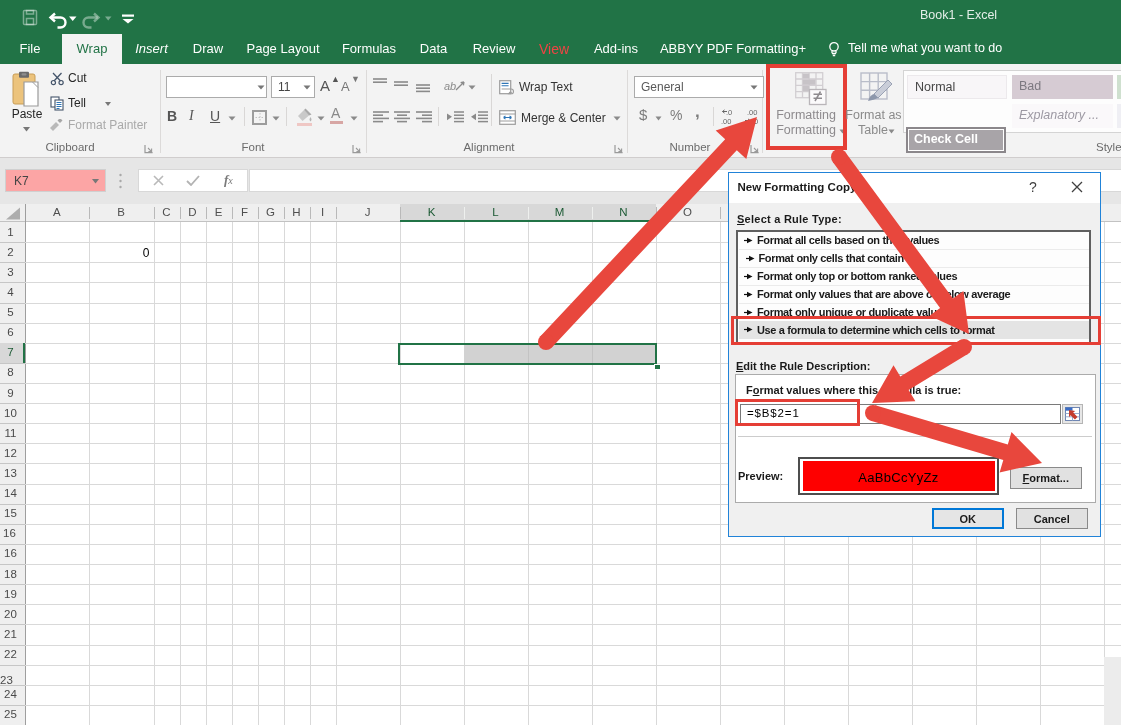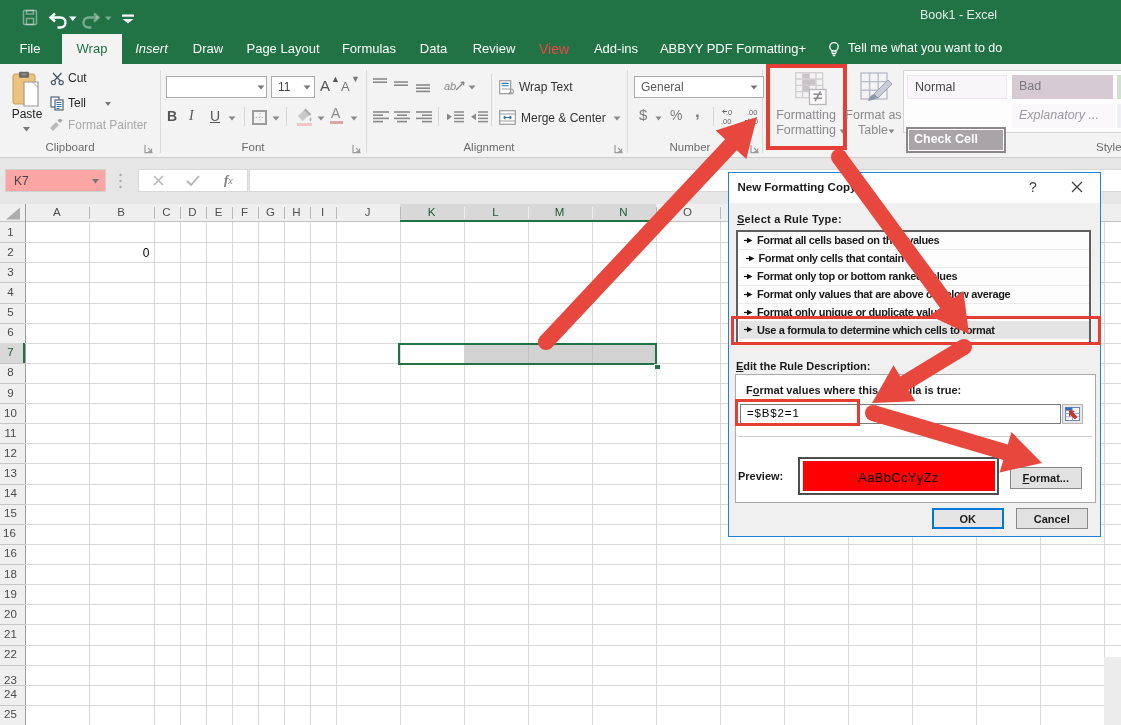--- a/index.html
+++ b/index.html
@@ -459,21 +459,21 @@
 <div class="a" style="left:0;top:624.4px;width:25px;height:1px;background:#c6c6c6;"></div>
 <div class="a" style="left:0;top:607.8px;width:21px;text-align:center;font-size:11.5px;color:#4a4a4a;">20</div>
 <div class="a" style="left:25px;top:644.5px;width:1096px;height:1px;background:#d9d9d9;"></div>
 <div class="a" style="left:0;top:644.5px;width:25px;height:1px;background:#c6c6c6;"></div>
 <div class="a" style="left:0;top:627.9px;width:21px;text-align:center;font-size:11.5px;color:#4a4a4a;">21</div>
 <div class="a" style="left:25px;top:664.6px;width:1096px;height:1px;background:#d9d9d9;"></div>
 <div class="a" style="left:0;top:664.6px;width:25px;height:1px;background:#c6c6c6;"></div>
 <div class="a" style="left:0;top:648.0px;width:21px;text-align:center;font-size:11.5px;color:#4a4a4a;">22</div>
 <div class="a" style="left:25px;top:684.8px;width:1096px;height:1px;background:#d9d9d9;"></div>
 <div class="a" style="left:0;top:684.8px;width:25px;height:1px;background:#c6c6c6;"></div>
-<div class="a" style="left:0;top:674px;width:21px;text-align:center;font-size:11.5px;color:#4a4a4a;">23</div>
+<div class="a" style="left:0;top:674px;width:21px;text-align:left;font-size:11.5px;color:#4a4a4a;">23</div>
 <div class="a" style="left:25px;top:704.9px;width:1096px;height:1px;background:#d9d9d9;"></div>
 <div class="a" style="left:0;top:704.9px;width:25px;height:1px;background:#c6c6c6;"></div>
 <div class="a" style="left:0;top:688.3px;width:21px;text-align:center;font-size:11.5px;color:#4a4a4a;">24</div>
 
 <div class="a" style="left:0;top:708.4px;width:21px;text-align:center;font-size:11.5px;color:#4a4a4a;">25</div>
 <div class="a" style="left:88.5px;top:245.6px;width:61px;text-align:right;font-size:12px;color:#000;">0</div>
 <div class="a" style="left:463.5px;top:345px;width:192.0px;height:18.5px;background:#d2d2d2;"></div>
 <div class="a" style="left:527.5px;top:345px;width:1px;height:18.5px;background:#c3c3c3;"></div>
 <div class="a" style="left:591.5px;top:345px;width:1px;height:18.5px;background:#c3c3c3;"></div>
 <div class="a" style="left:398.0px;top:342.6px;width:259.0px;height:22.6px;border:2px solid #217346;"></div>

